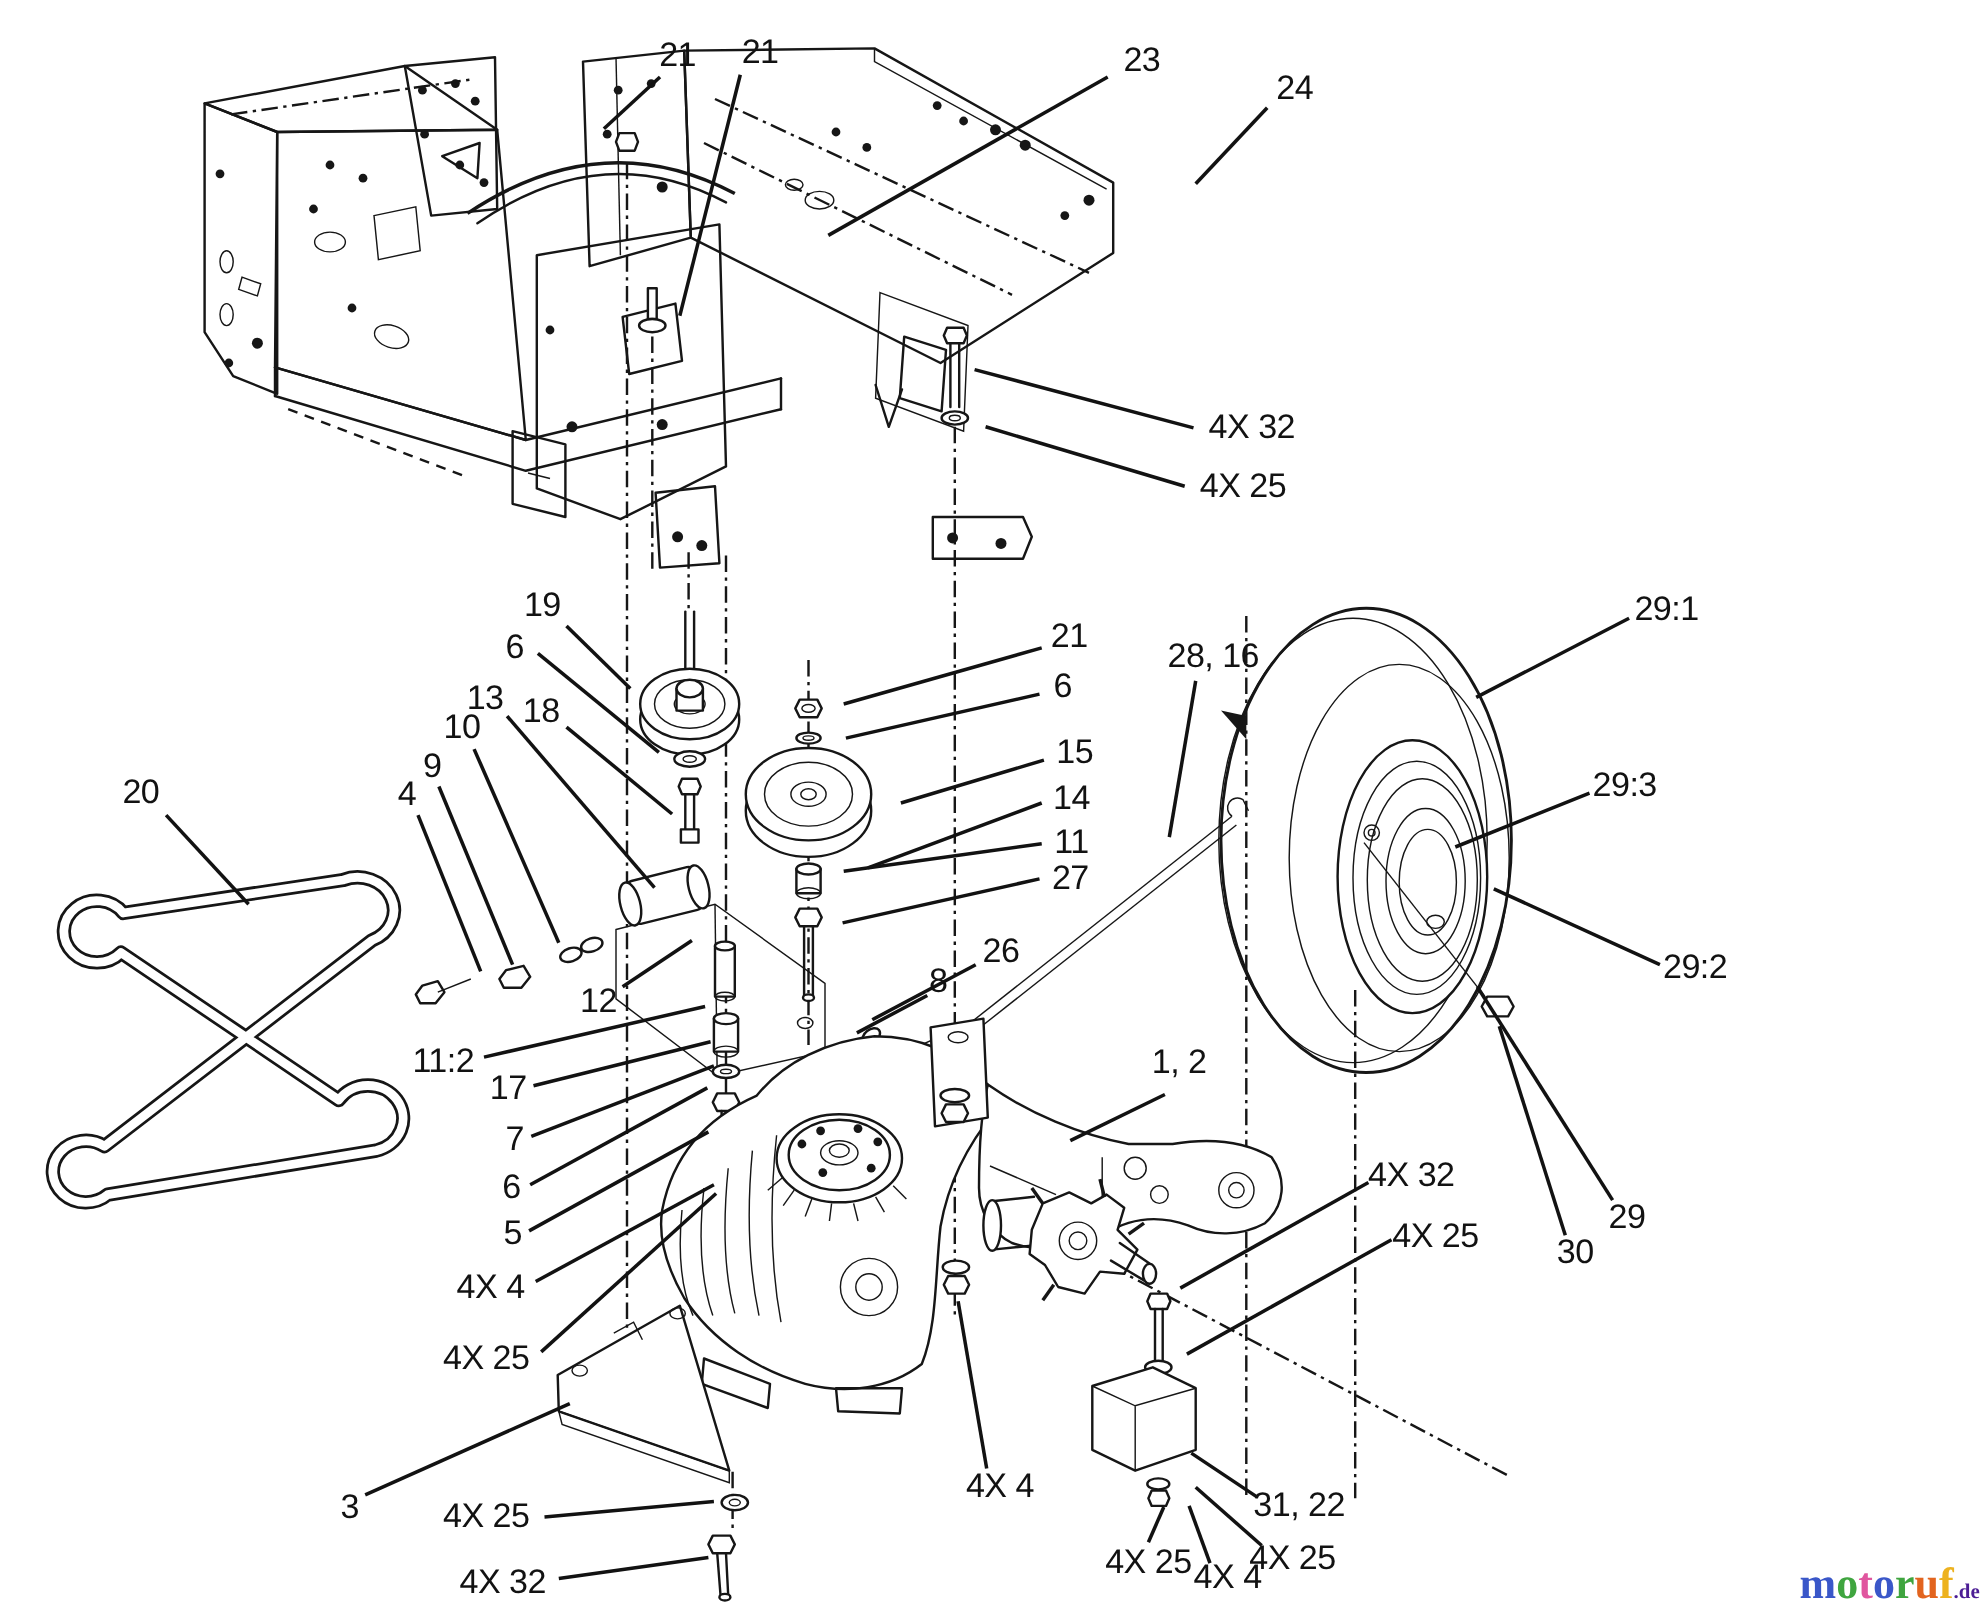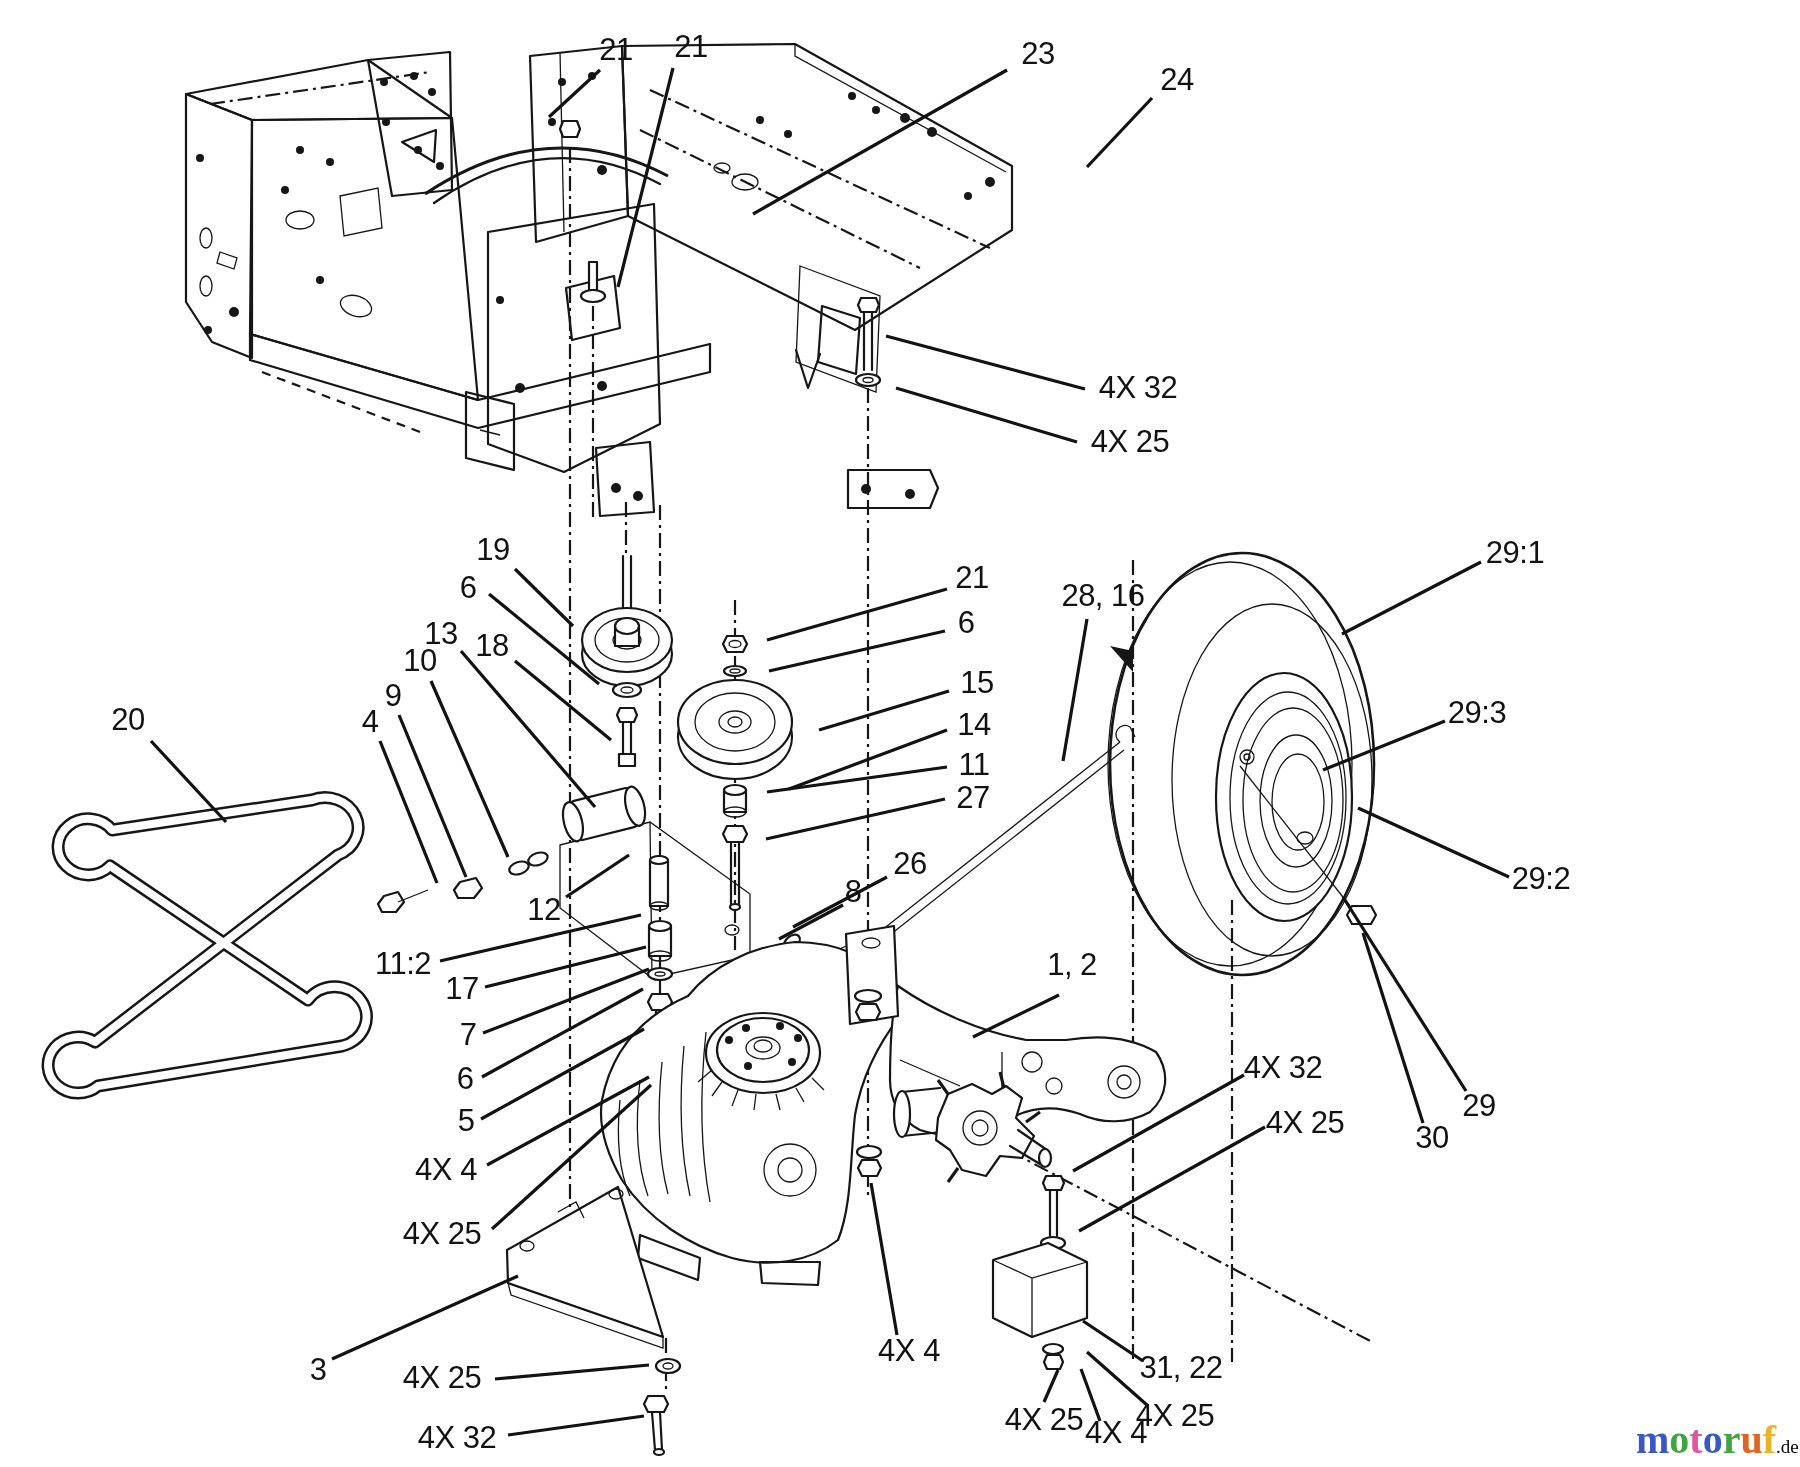--- a/index.html
+++ b/index.html
@@ -15,21 +15,21 @@
   .hv{stroke:#161616;stroke-width:3.1;fill:none;}
   .fw{stroke:#161616;stroke-width:2.2;fill:#ffffff;stroke-linejoin:round;}
   .dd{stroke:#161616;stroke-width:2.2;fill:none;stroke-dasharray:15 5 3 5;}
   .ds{stroke:#161616;stroke-width:2.2;fill:none;stroke-dasharray:9 7;}
   .dot{fill:#161616;stroke:none;}
   .belt-out{stroke:#161616;stroke-width:13;fill:none;stroke-linejoin:round;}
   .belt-in{stroke:#ffffff;stroke-width:8;fill:none;stroke-linejoin:round;}
   #logo{position:absolute;left:1636px;top:1418px;width:170px;height:46px;
         font-family:"Liberation Serif","DejaVu Serif",serif;font-weight:bold;
         font-size:40px;line-height:44px;white-space:nowrap;}
-  #logo .suffix{font-size:19px;font-weight:normal;color:#000000;}
+  #logo .suffix{font-size:19px;font-weight:bold;color:#4c1d95;}
 </style>
 </head>
 <body>
 
 <div id="stage">
 <svg width="1800" height="1467" viewBox="0 0 1800 1467">
 
   <g>
     <line class="dd" x1="570" y1="148" x2="570" y2="1208"></line>
     <line class="dd" x1="593" y1="306" x2="593" y2="520"></line>

